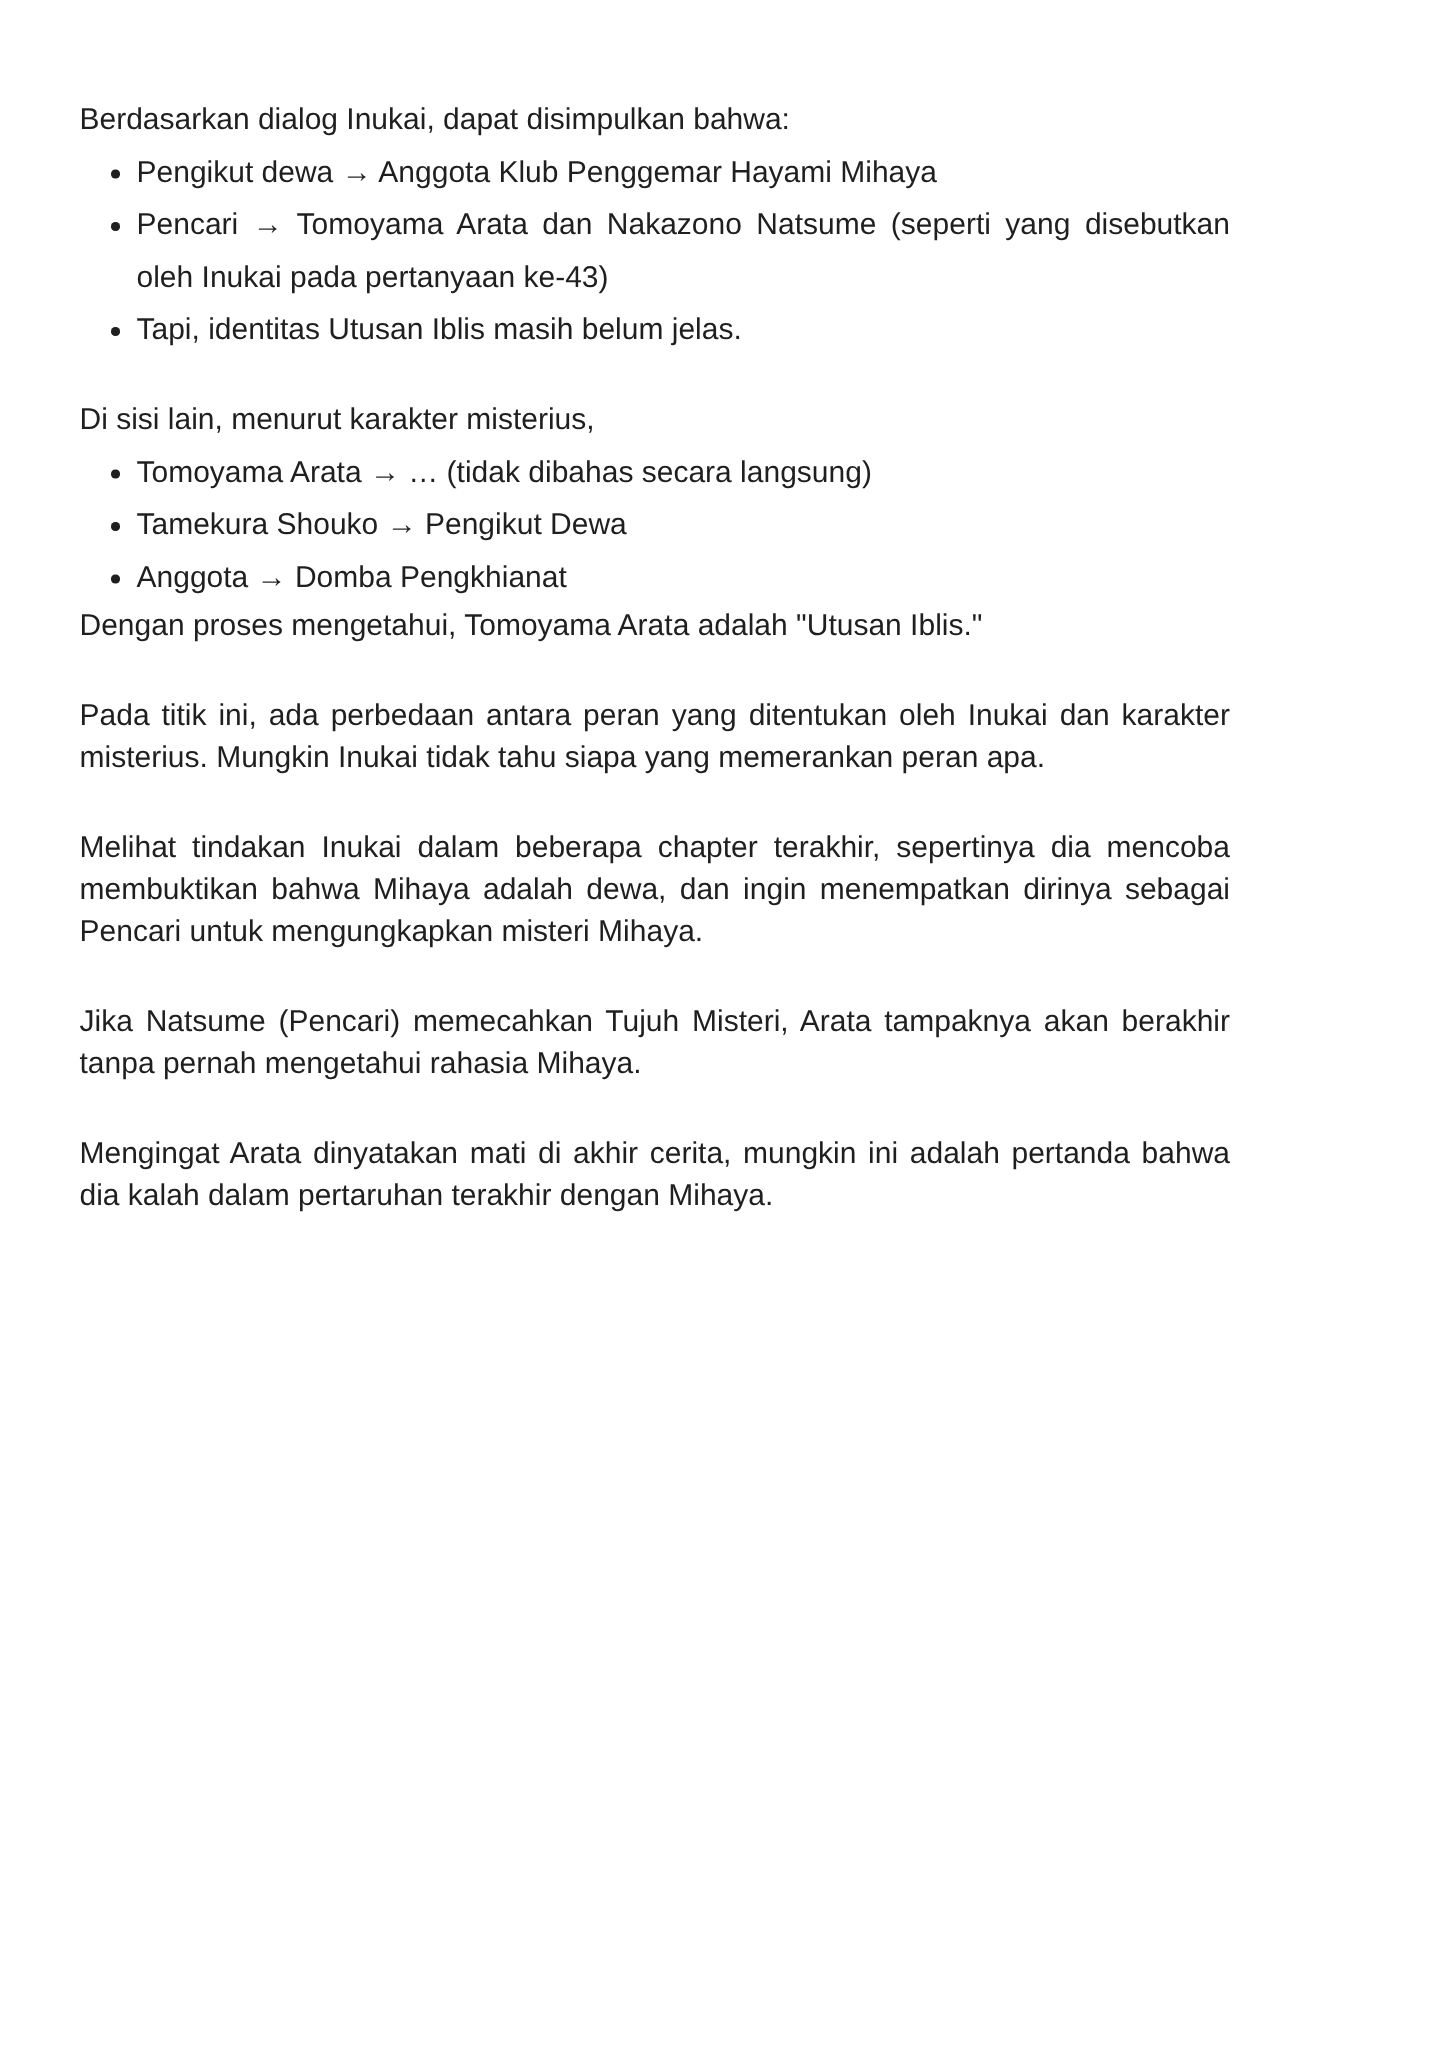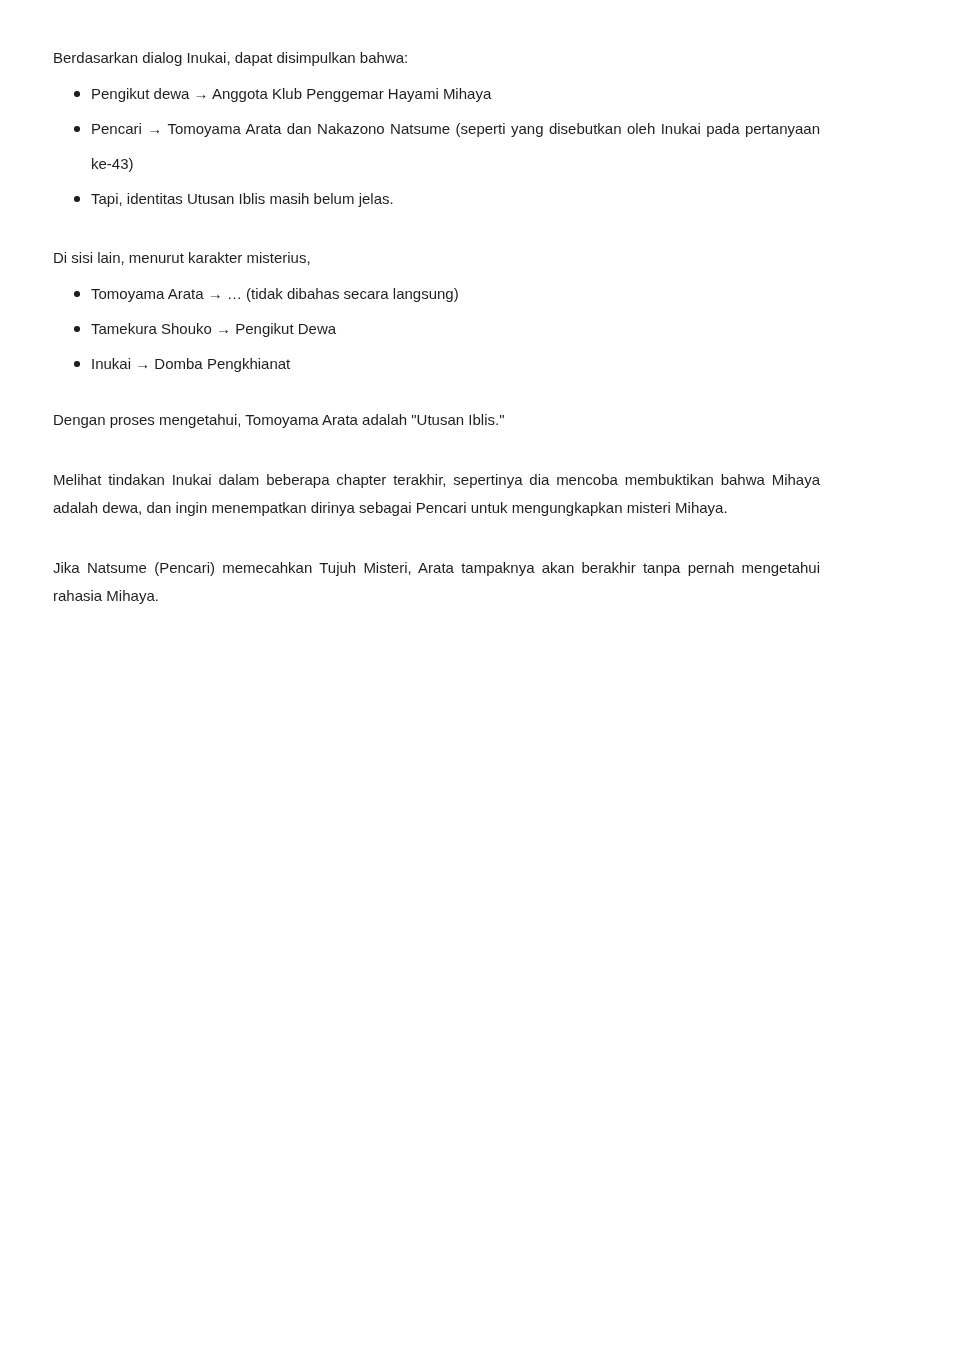--- a/index.html
+++ b/index.html
@@ -12,39 +12,39 @@
     height: 1370px;
     overflow: hidden;
     font-family: "Liberation Sans", "DejaVu Sans", sans-serif;
     color: #1f1f1f;
     -webkit-font-smoothing: antialiased;
   }
   .page {
     box-sizing: border-box;
     width: 872px;
     height: 1370px;
-    padding: 44px 52px 0 53px;
-    font-size: 15px;
+    padding: 66px 52px 0 53px;
+    font-size: 20px;
   }
   p.para {
     margin: 0 0 32px 0;
     line-height: 28px;
     text-align: justify;
     text-justify: inter-word;
   }
   p.lead {
     margin-bottom: 4px;
   }
   ul.bullets {
     margin: 0;
     padding: 0 0 0 38px;
     list-style: none;
   }
   ul.list-a { margin-bottom: 28px; }
-  ul.list-b { margin-bottom: 25px; }
+  ul.list-b { }
   ul.bullets li {
     position: relative;
     line-height: 35px;
     text-align: justify;
     text-justify: inter-word;
   }
   ul.bullets li::before {
     content: "";
     position: absolute;
     left: -17px;
@@ -66,25 +66,27 @@
     <li>Pengikut dewa → Anggota Klub Penggemar Hayami Mihaya</li>
     <li>Pencari → Tomoyama Arata dan Nakazono Natsume (seperti yang disebutkan oleh Inukai pada pertanyaan ke-43)</li>
     <li>Tapi, identitas Utusan Iblis masih belum jelas.</li>
   </ul>
 
   <p class="para lead">Di sisi lain, menurut karakter misterius,</p>
 
   <ul class="bullets list-b">
     <li>Tomoyama Arata → … (tidak dibahas secara langsung)</li>
     <li>Tamekura Shouko → Pengikut Dewa</li>
-    <li>Inukai → Domba Pengkhianat</li>
+    <li>Anggota → Domba Pengkhianat</li>
   </ul>
 
   <p class="para">Dengan proses mengetahui, Tomoyama Arata adalah "Utusan Iblis."</p>
 
+  <p class="para">Pada titik ini, ada perbedaan antara peran yang ditentukan oleh Inukai dan karakter misterius. Mungkin Inukai tidak tahu siapa yang memerankan peran apa.</p>
 
   <p class="para">Melihat tindakan Inukai dalam beberapa chapter terakhir, sepertinya dia mencoba membuktikan bahwa Mihaya adalah dewa, dan ingin menempatkan dirinya sebagai Pencari untuk mengungkapkan misteri Mihaya.</p>
 
 
   <p class="para">Jika Natsume (Pencari) memecahkan Tujuh Misteri, Arata tampaknya akan berakhir tanpa pernah mengetahui rahasia Mihaya.</p>
 
+  <p class="para">Mengingat Arata dinyatakan mati di akhir cerita, mungkin ini adalah pertanda bahwa dia kalah dalam pertaruhan terakhir dengan Mihaya.</p>
 
 </main>
 
 </body></html>

